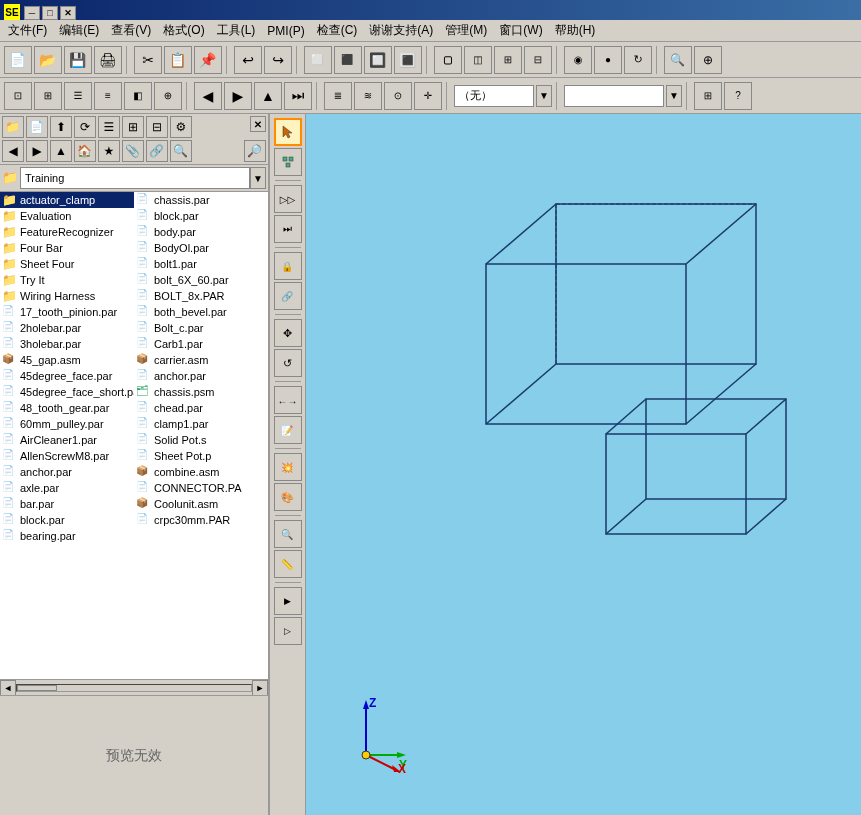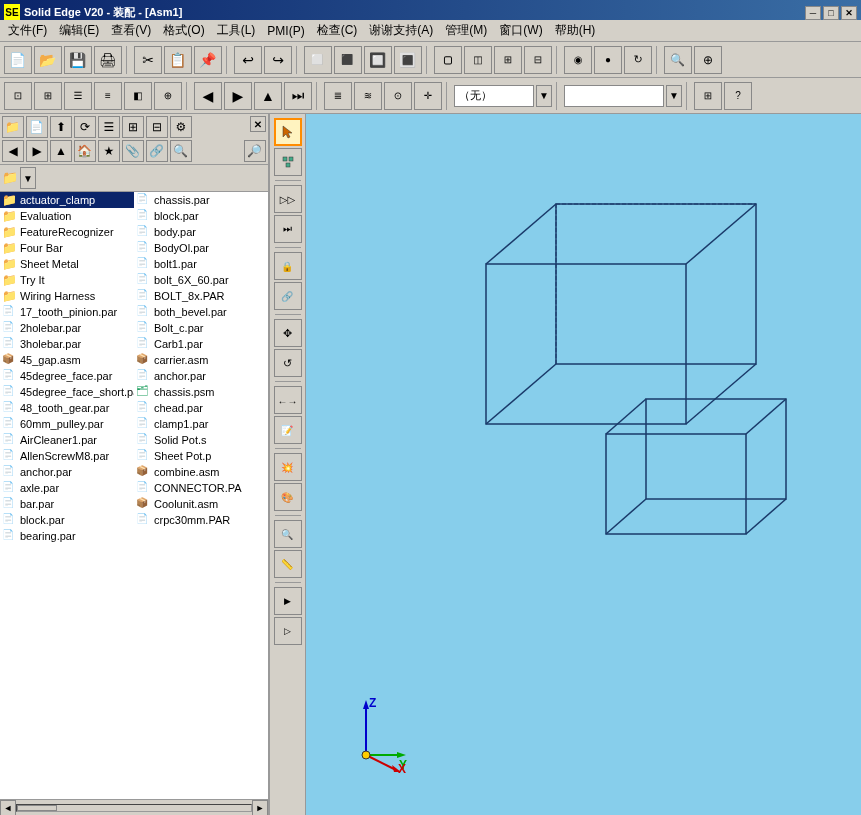--- a/index.html
+++ b/index.html
@@ -241,21 +241,20 @@
     #right-tools-container {
       display: flex;
       flex-direction: row;
     }
   </style>
 </head>
 <body>
 
 <div id="titlebar">
   <div class="title-icon">SE</div>
-  <span class="title-text">Solid Edge V20 - 装配 - [Asm1]</span>
   <div class="win-btns">
     <div class="win-btn">─</div>
     <div class="win-btn">□</div>
     <div class="win-btn">✕</div>
   </div>
 </div>
 
 <div id="menubar">
   <div class="menu-item">文件(F)</div>
   <div class="menu-item">编辑(E)</div>
@@ -353,20 +352,21 @@
         <div class="panel-btn">★</div>
         <div class="panel-btn">📎</div>
         <div class="panel-btn">🔗</div>
         <div class="panel-btn">🔍</div>
         <div class="panel-btn" style="margin-left:auto;">🔎</div>
       </div>
     </div>
 
     <div id="folder-bar">
       <div style="width:16px; height:16px; margin-right:2px; color:#ffb400; font-size:13px;">📁</div>
+      <div id="folder-select">Training</div>
       <div class="folder-arrow">▼</div>
     </div>
 
     <div id="file-list">
       <div id="file-col1">
           <div class="file-item selected">
             <span class="file-icon"><span style="color:#ffb400; font-size:12px;">📁</span></span>
             <span>actuator_clamp</span>
           </div>
           <div class="file-item">
@@ -376,21 +376,21 @@
           <div class="file-item">
             <span class="file-icon"><span style="color:#ffb400; font-size:12px;">📁</span></span>
             <span>FeatureRecognizer</span>
           </div>
           <div class="file-item">
             <span class="file-icon"><span style="color:#ffb400; font-size:12px;">📁</span></span>
             <span>Four Bar</span>
           </div>
           <div class="file-item">
             <span class="file-icon"><span style="color:#ffb400; font-size:12px;">📁</span></span>
-            <span>Sheet Metal</span>
+            <span>Sheet Four</span>
           </div>
           <div class="file-item">
             <span class="file-icon"><span style="color:#ffb400; font-size:12px;">📁</span></span>
             <span>Try It</span>
           </div>
           <div class="file-item">
             <span class="file-icon"><span style="color:#ffb400; font-size:12px;">📁</span></span>
             <span>Wiring Harness</span>
           </div>
           <div class="file-item">
@@ -543,20 +543,23 @@
     </div>
 
     <div id="hscrollbar">
       <div class="scroll-btn">◄</div>
       <div class="scroll-track">
         <div style="width:40px; height:6px; background:#d4d0c8; border:1px solid #888; margin:0;"></div>
       </div>
       <div class="scroll-btn">►</div>
     </div>
 
+    <div id="preview">
+      <span>预览无效</span>
+    </div>
   </div>
 
   <div id="right-tools-container">
 
     <div id="right-toolbar">
 
       <div class="rt-btn active" title="Select">
         <svg width="14" height="14" viewBox="0 0 14 14">
             <polygon points="2,1 2,12 5,9 7,13 9,12 7,8 11,8" fill="#cc6600" stroke="#333" stroke-width="0.5"></polygon>
           </svg>

